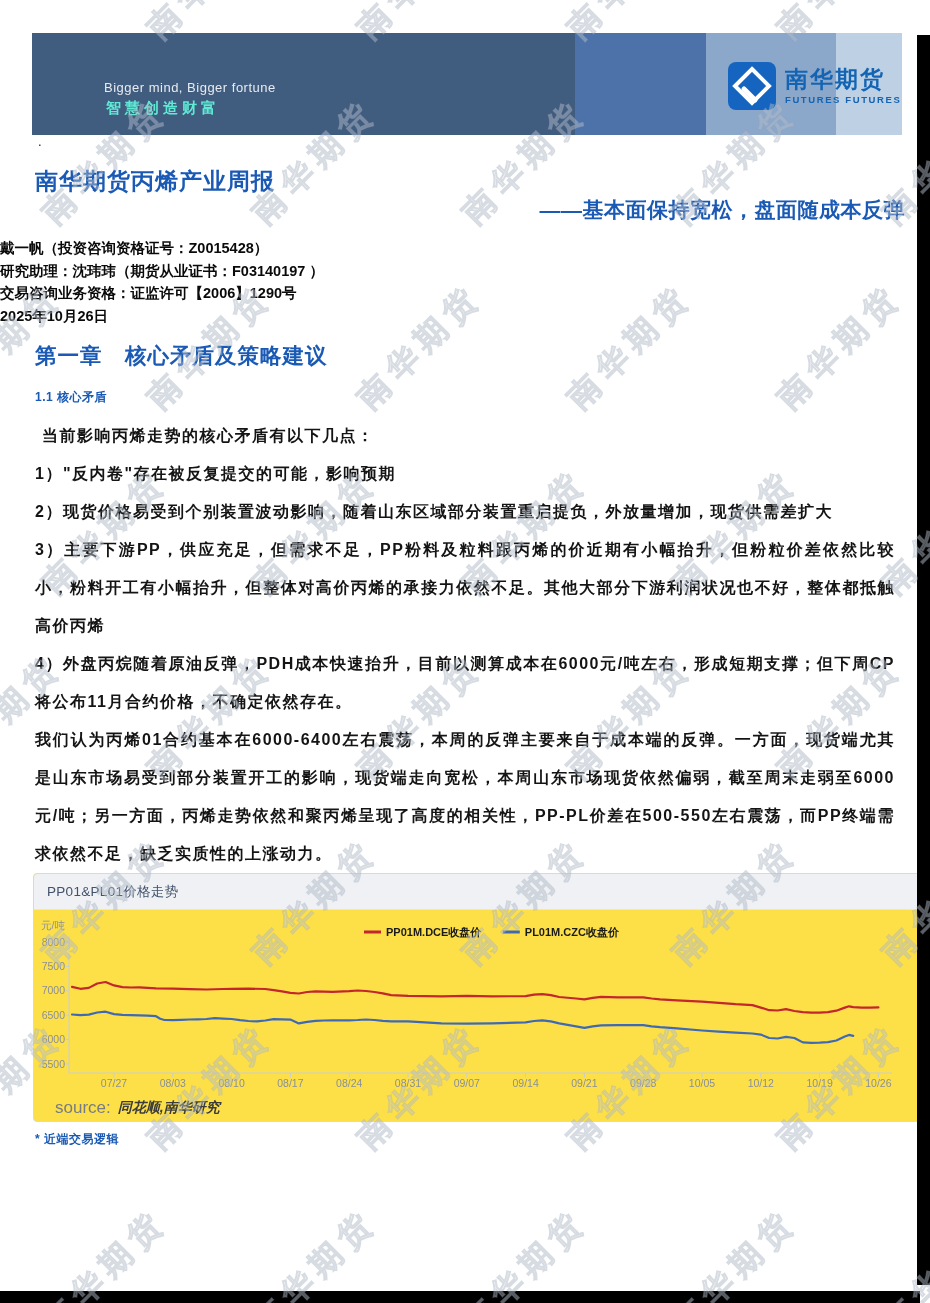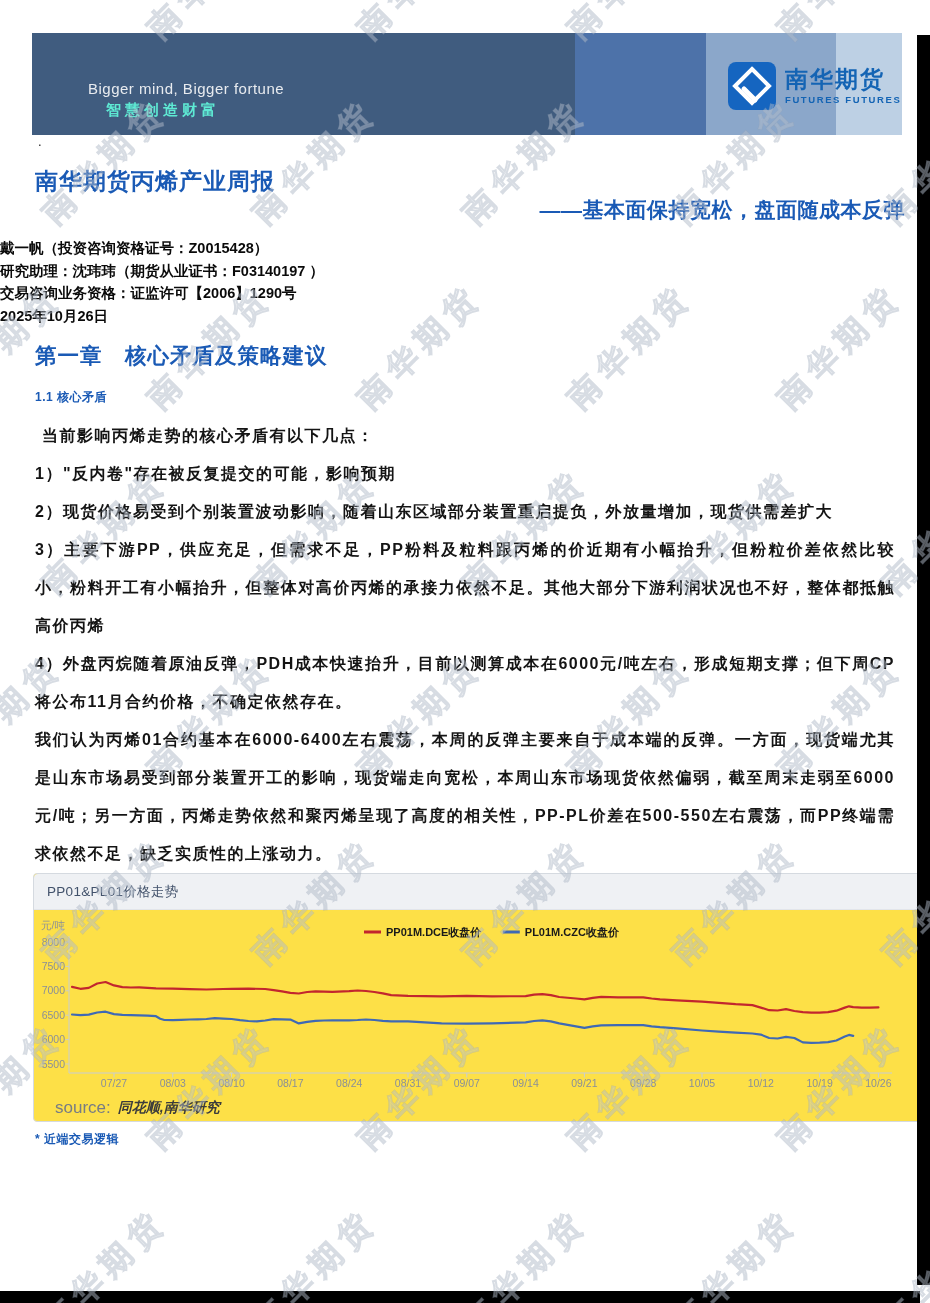--- a/index.html
+++ b/index.html
@@ -16,21 +16,21 @@
   .edge-right{position:absolute;top:35px;right:0;width:13px;height:1250px;background:#000;z-index:4;}
   .edge-bottom{position:absolute;left:0;bottom:0;width:920px;height:12px;background:#000;z-index:4;}
 
   
   .banner{position:relative;margin:33px 0 0 32px;width:870px;height:102px;display:flex;}
   .seg1{width:543px;background:#405c7f;position:relative;}
   .seg2{width:131px;background:#4d72a9;}
   .seg3{width:130px;background:#8ba7ca;}
   .seg4{width:66px;background:#bdd0e4;}
   .tagline{position:absolute;left:56px;top:47px;}
-  .tg-en{font-size:15px;color:rgba(255,255,255,0.88);letter-spacing:0.5px;}
+  .tg-en{font-size:13px;color:rgba(255,255,255,0.88);letter-spacing:0.5px;margin-left:16px;}
   .tg-zh{font-size:15px;font-weight:700;color:#5eead4;letter-spacing:4px;margin-top:4px;margin-left:18px;}
   .logo{position:absolute;left:695px;top:28px;display:flex;align-items:center;gap:8px;}
   .logo-zh{font-size:23px;font-weight:800;color:#1464b4;letter-spacing:2px;line-height:1.05;}
   .logo-en{font-size:9.5px;font-weight:700;color:#1464b4;letter-spacing:1.6px;margin-top:2px;}
 
   .dot{margin:1px 0 0 38px;height:12px;font-size:13px;color:#222;line-height:12px;}
 
   .title{margin:14px 0 0 35px;font-size:23px;line-height:39px;font-weight:800;
          color:#1a5ab5;letter-spacing:1px;}
   .subtitle{margin:-6px 25px 0 0;text-align:right;font-size:21px;line-height:30px;

